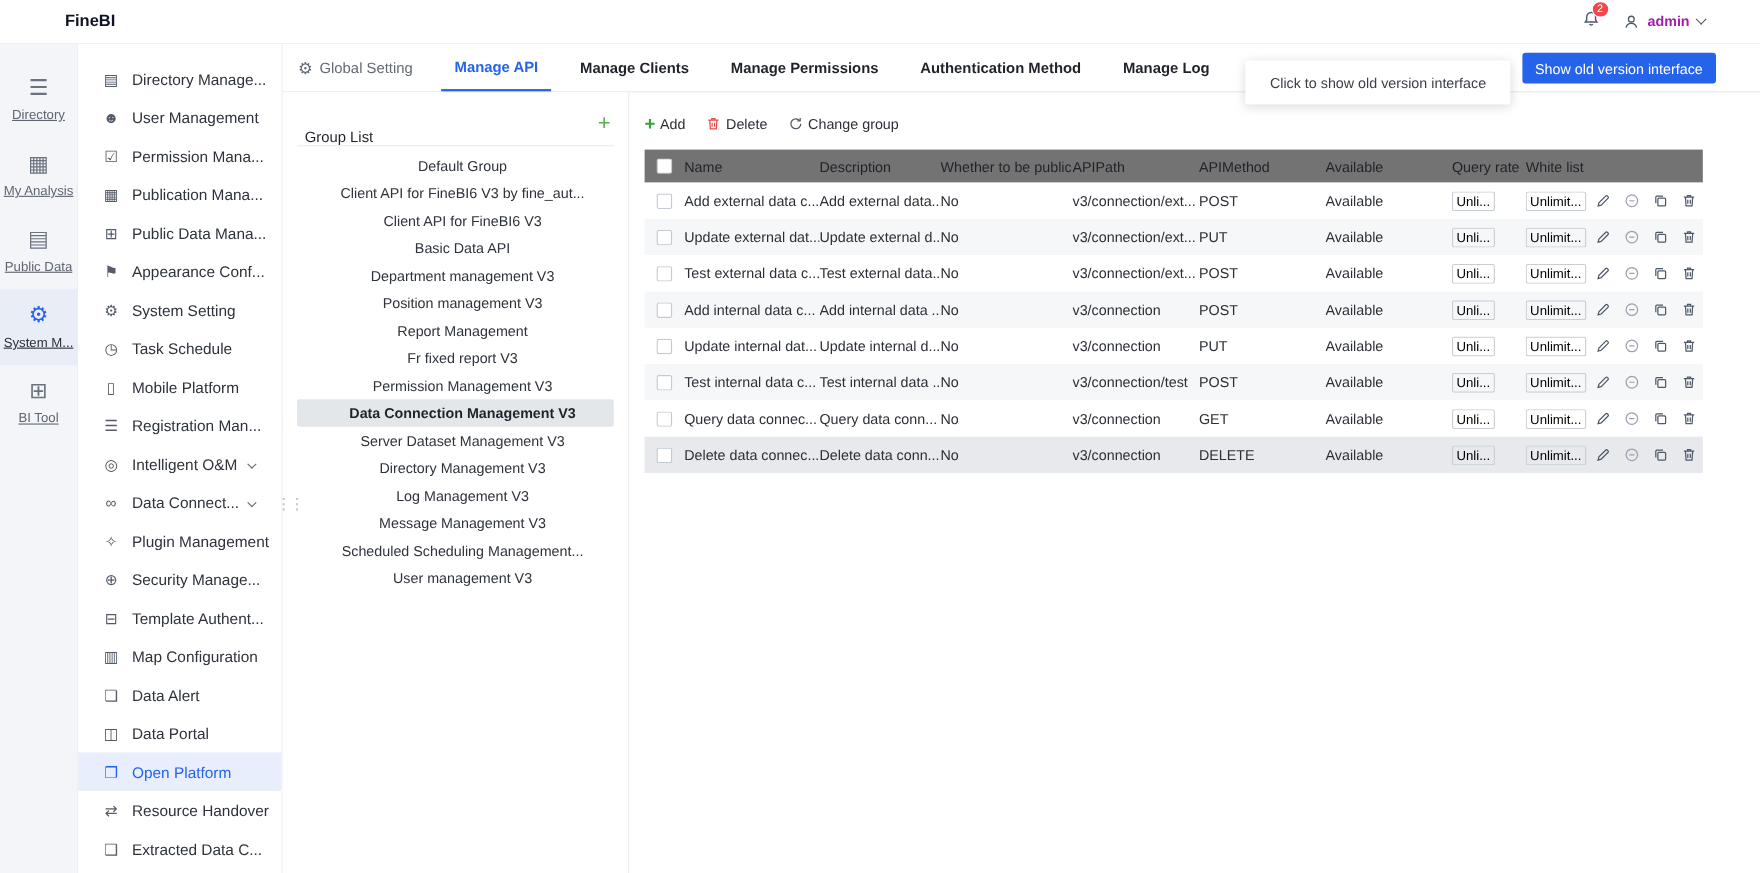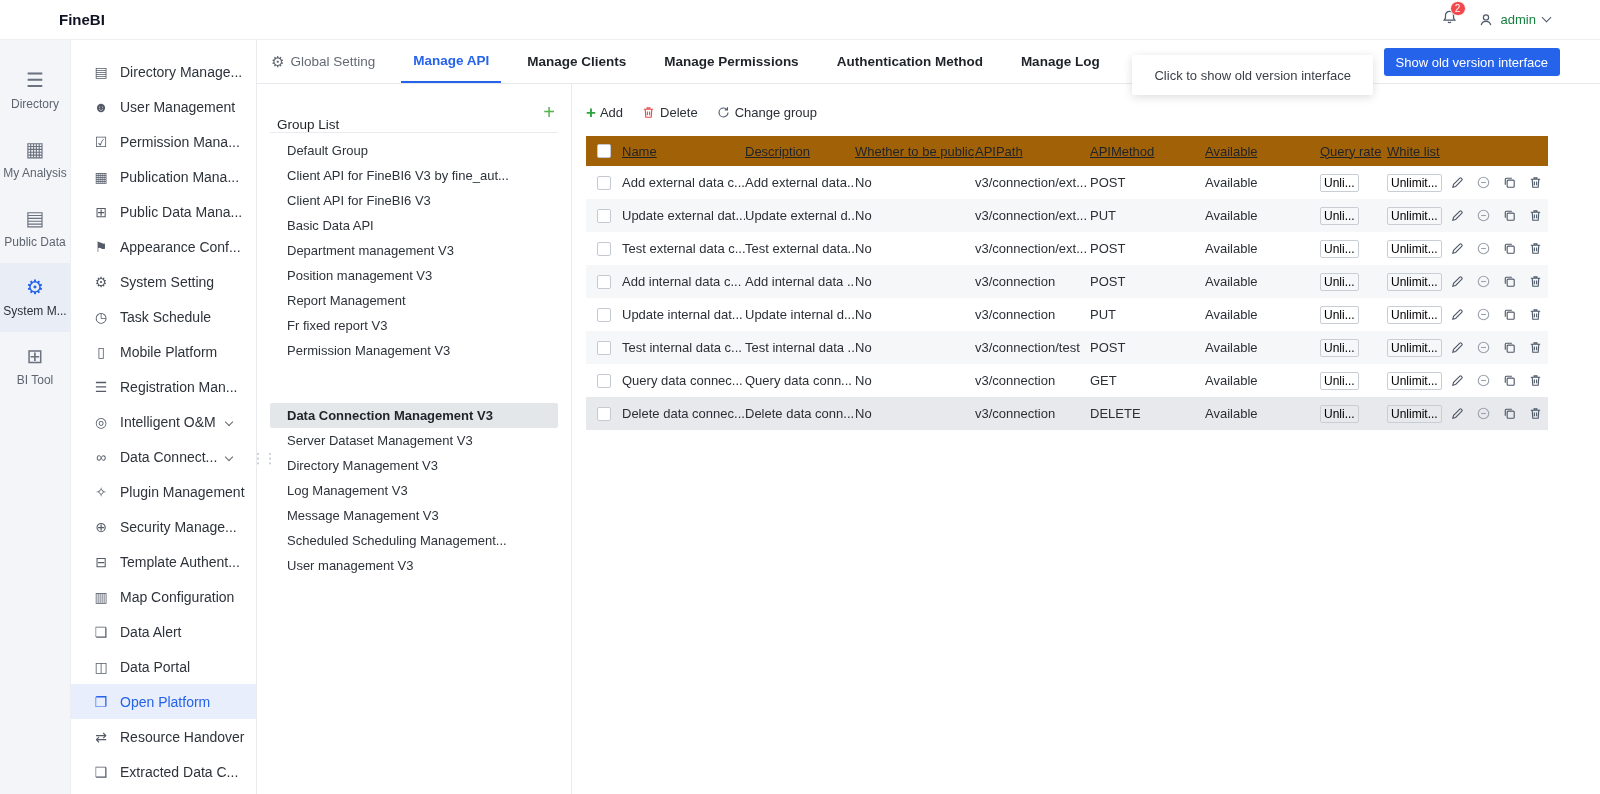--- a/index.html
+++ b/index.html
@@ -11,34 +11,34 @@
 
   
   .topbar { height:40px; display:flex; align-items:center; justify-content:space-between;
             padding:0 50px 0 59px; border-bottom:1px solid #eef0f2; background:#fff; }
   .logo { font-weight:700; font-size:15px; color:#0f1222; }
   .top-right { display:flex; align-items:center; gap:20px; }
   .bell-wrap { position:relative; cursor:pointer; }
   .badge { position:absolute; top:-8px; left:9px; background:#f2484b; color:#fff; font-size:10px;
            min-width:16px; height:15px; border-radius:8px; display:flex; align-items:center;
            justify-content:center; border:1px solid #fff; padding:0 2px; }
-  .user { display:flex; align-items:center; gap:7px; font-size:13px; color:#15803d; cursor:pointer; }
+  .user { display:flex; align-items:center; gap:7px; font-size:13px; color:#a21caf; cursor:pointer;font-weight:bold; }
   .chev { width:7px; height:7px; border-right:1.4px solid #4e5969; border-bottom:1.4px solid #4e5969;
           transform:rotate(45deg); margin-top:-4px; }
 
   
   .app { display:flex; height:754px; }
 
   
   .rail { width:71px; background:#f3f5f8; border-right:1px solid #eceef1;
           display:flex; flex-direction:column; padding-top:16px; flex:0 0 auto; }
   .rail-item { display:flex; flex-direction:column; align-items:center; gap:7px;
                padding:14px 0; cursor:pointer; }
   .rail-icon { font-size:20px; color:#6b7280; line-height:1; }
-  .rail-label { font-size:12px; color:#5e6571; white-space:nowrap; }
+  .rail-label { font-size:12px; color:#5e6571; white-space:nowrap;text-decoration:underline; }
   .rail-item.active { background:#e9edf6; }
   .rail-item.active .rail-icon { color:#2563eb; }
   .rail-item.active .rail-label { color:#2b3038; }
 
   
   .sidebar { width:186px; background:#fff; border-right:1px solid #e9ebee;
              padding-top:14px; overflow:hidden; flex:0 0 auto; }
   .side-item { height:35px; display:flex; align-items:center; padding:0 10px 0 22px;
                font-size:14px; color:#2e333b; cursor:pointer; }
   .s-icon { width:16px; font-size:14px; color:#555c68; margin-right:11px; text-align:center; flex:0 0 auto; }
@@ -70,36 +70,36 @@
   
   .grouppanel { width:315px; border-right:1px solid #e9ebee; position:relative;
                 padding-top:18px; flex:0 0 auto; background:#fff; }
   .gp-header { display:flex; align-items:center; justify-content:space-between;
                padding:0 16px 0 20px; height:20px; }
   .gp-title { font-size:13.5px; color:#1f2329;margin-top:25px; }
   .gp-add { font-size:20px; color:#55b24a; cursor:pointer; line-height:1; font-weight:400; }
   .gp-divider { border-bottom:1px solid #e9ebee; margin:10px 13px 0; }
   .grouplist { padding:5px 13px 0; }
   .group-item { height:25px; line-height:25px; padding:0 4px 0 17px; font-size:13px; color:#2e333b;
-                white-space:nowrap; overflow:hidden; cursor:pointer; border-radius:2px; }
-  .group-item.selected { background:#e4e7ea; font-weight:700; color:#1f2329;margin-top:40px; }
+                white-space:nowrap; overflow:hidden; cursor:pointer; border-radius:2px;text-align:center; }
+  .group-item.selected { background:#e4e7ea; font-weight:700; color:#1f2329; }
 
   
   .drag-dots { position:absolute; left:251px; top:450px; color:#b7bdc7; font-size:14px;
                letter-spacing:-2px; z-index:5; cursor:col-resize; user-select:none; }
 
   
   .tablepane { flex:1; min-width:0; padding:16px 52px 0 14px; }
   .toolbar { display:flex; align-items:center; gap:18px; height:24px; margin-bottom:12px; }
   .tbtn { display:flex; align-items:center; gap:4px; font-size:13px; color:#2b2f36; cursor:pointer; }
   .plus { color:#2fa33c; font-size:17px; font-weight:700; line-height:1; }
 
   .tgrid { display:grid; grid-template-columns:36px 123px 110px 120px 115px 115px 115px 67px 63px 1fr;
            align-items:center; }
-  .thead { background:#a16207; height:30px; font-size:13px; color:#1f2329;text-decoration:underline; }
+  .thead { background:#737373; height:30px; font-size:13px; color:#1f2329; }
   .trow { height:33px; font-size:13px; color:#2b2f36; background:#fff; }
   #tbody .trow:nth-child(even) { background:#f6f7f9; }
   #tbody .trow.highlighted { background:#e7e9ed; }
   .cell { padding-right:6px; white-space:nowrap; overflow:hidden; }
   .cb { display:flex; padding-left:11px; }
   input[type=checkbox] { appearance:none; -webkit-appearance:none; width:14px; height:14px;
         border:1px solid #c5cad2; border-radius:2px; background:#fff; margin:0; cursor:pointer; }
   .pill { display:inline-block; border:1px solid #c9cdd4; border-radius:2px; padding:0 3px;
           font-size:12px; color:#000000; line-height:16px; cursor:pointer; }
   .actions { display:flex; gap:11px; align-items:center; overflow:visible; }

